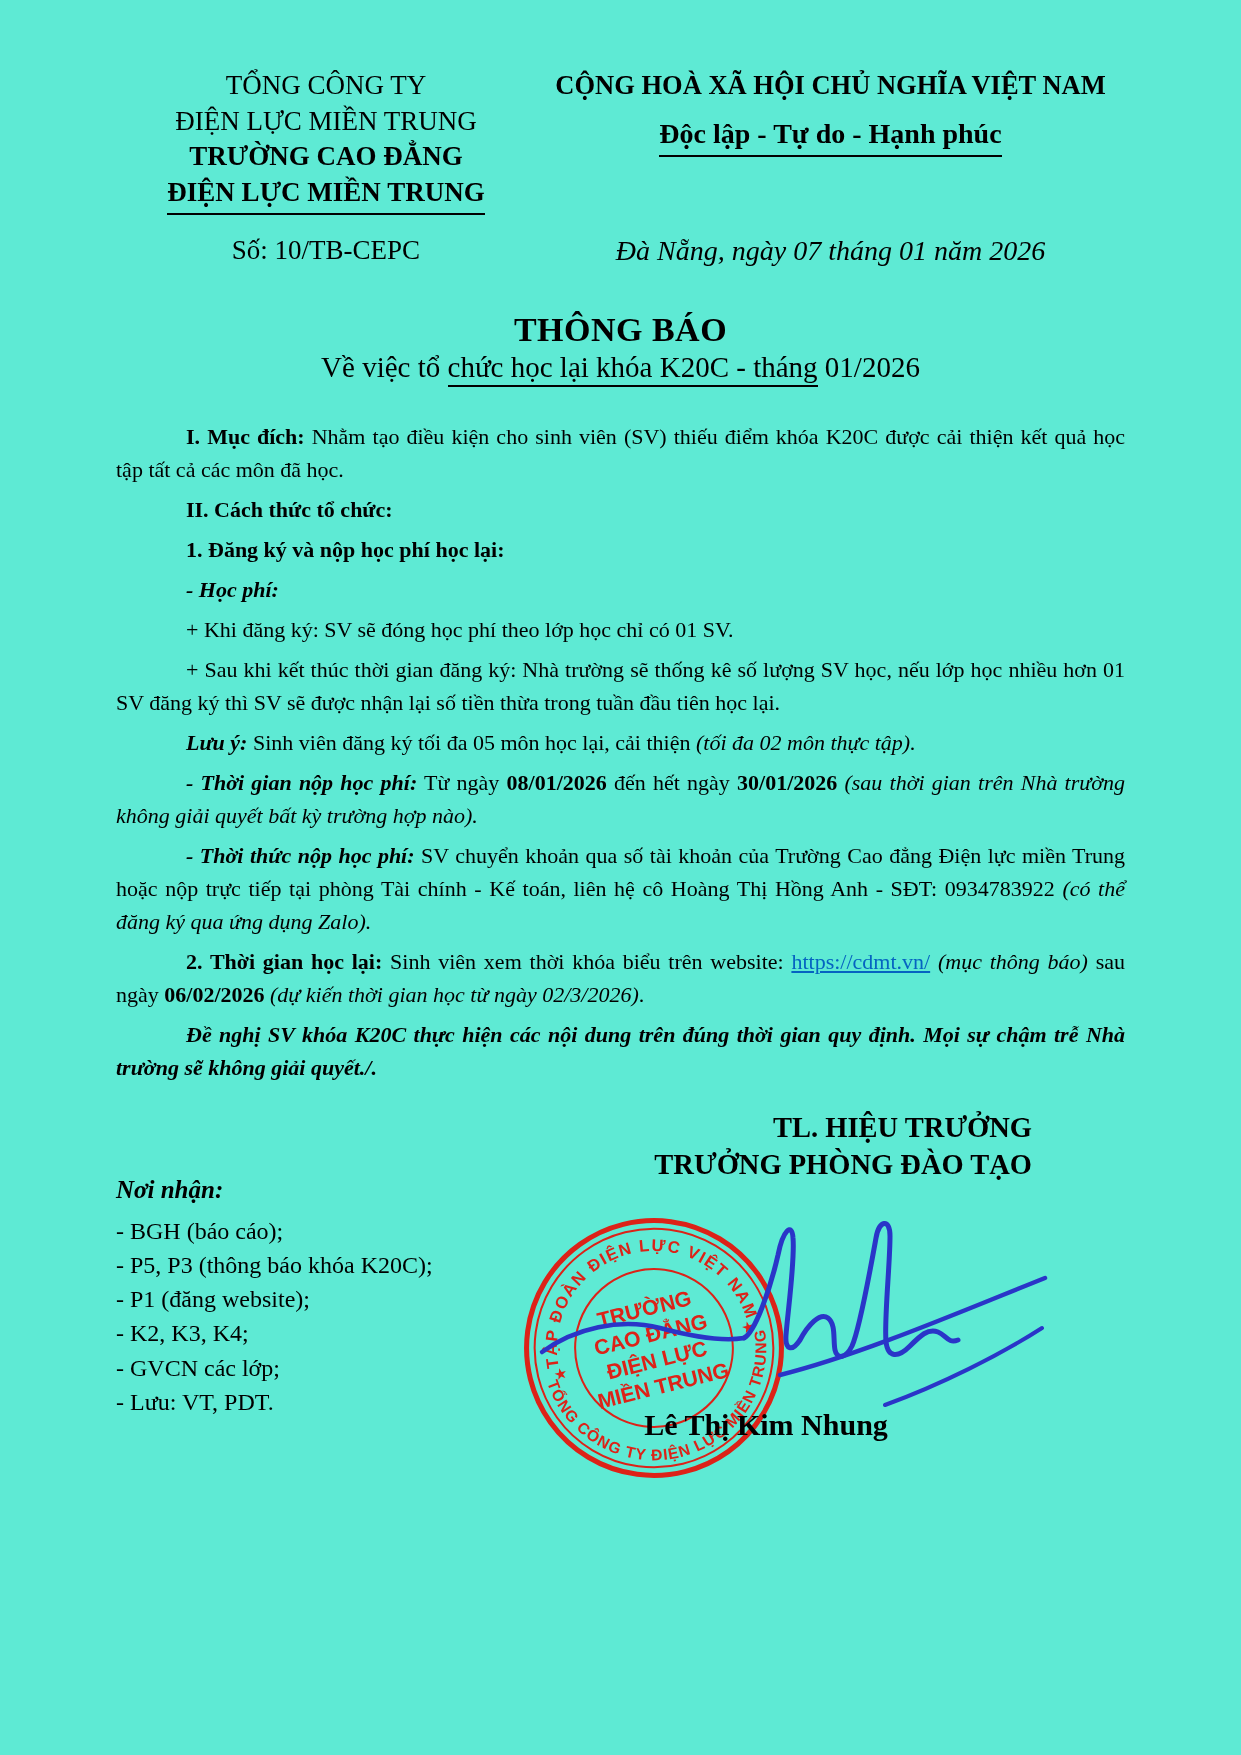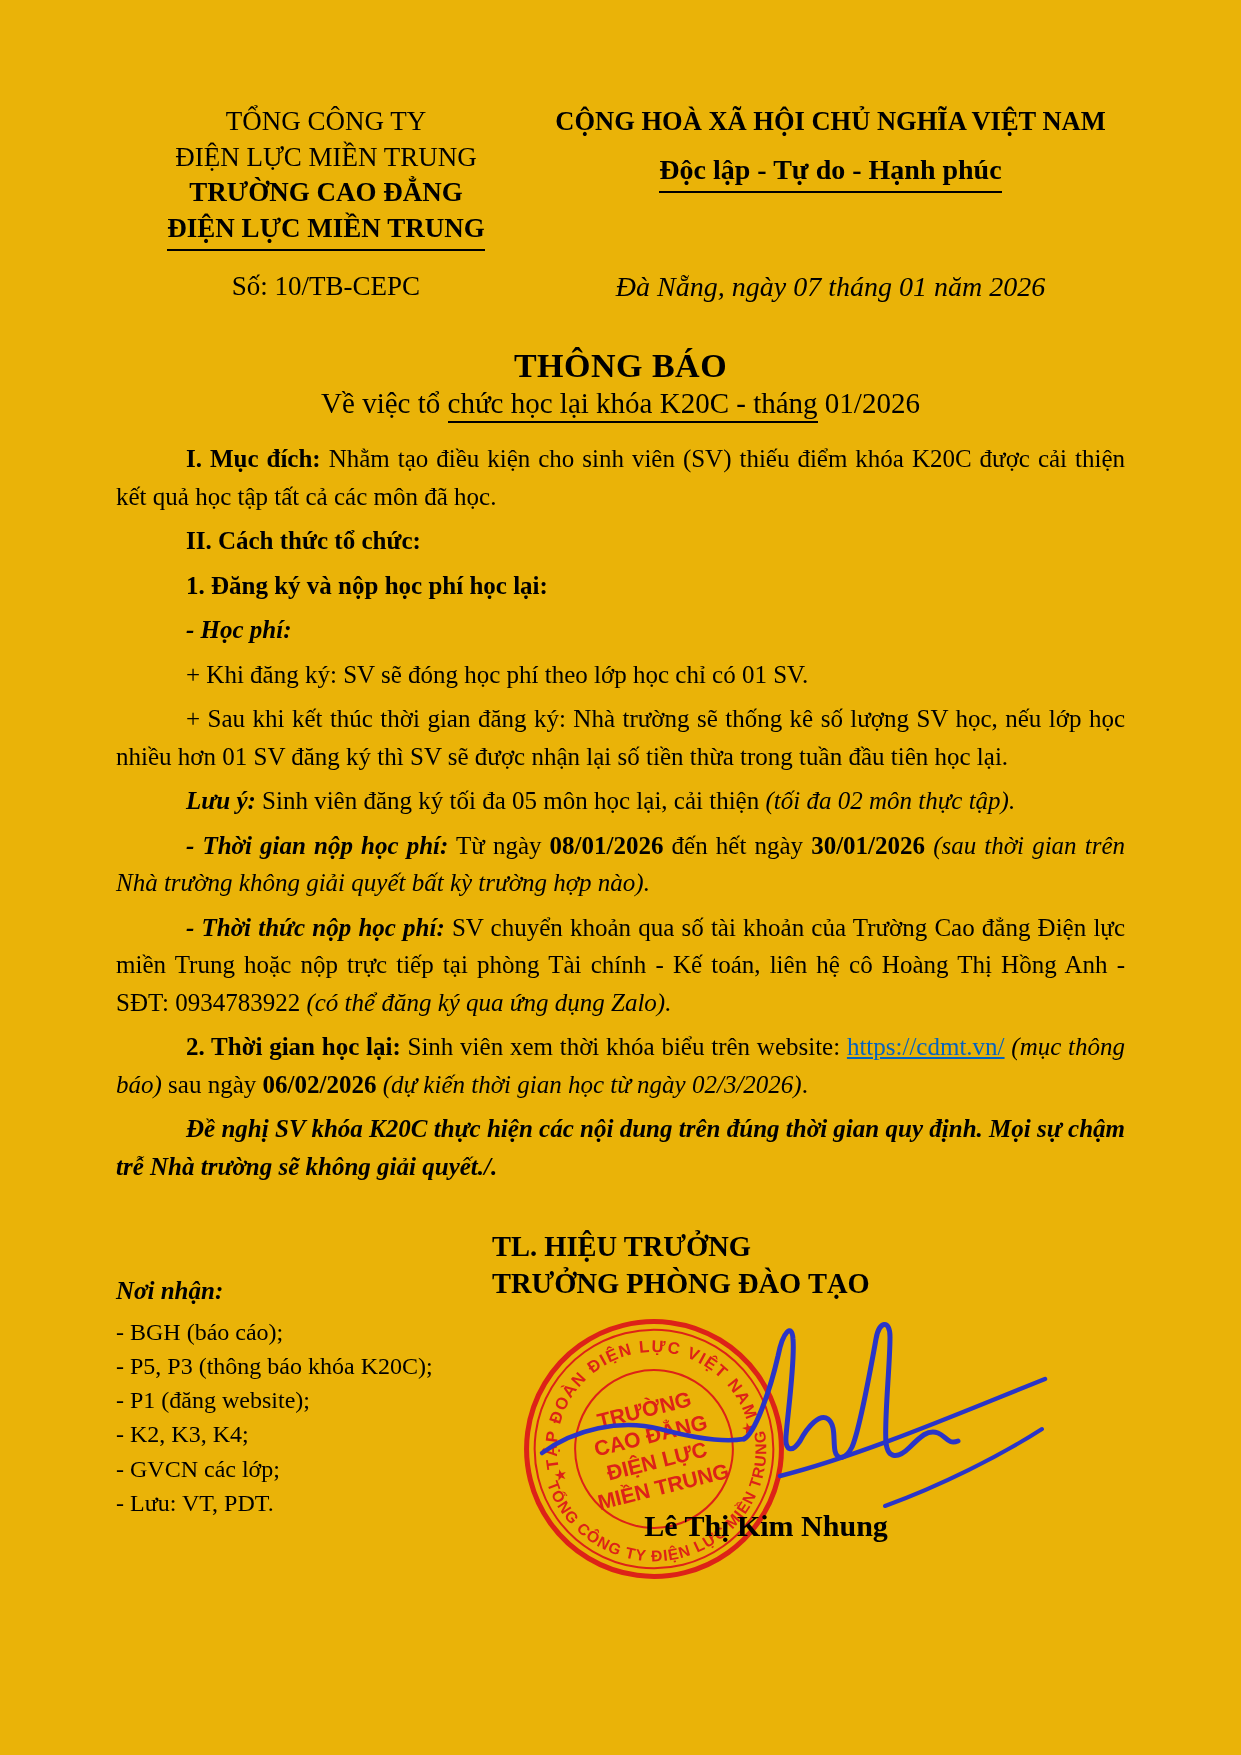--- a/index.html
+++ b/index.html
@@ -2,52 +2,52 @@
 <html><head>
 <meta charset="utf-8">
 <style>
   * { margin: 0; padding: 0; box-sizing: border-box; }
   html, body { background: #888; }
   .page {
     position: relative;
     width: 1241px;
     height: 1755px;
     margin: 0 auto;
-    background: #eab308;
+    background: #5eead4;
     font-family: "Liberation Serif", "DejaVu Serif", serif;
     color: #000;
-    padding: 104px 116px 0 116px;
+    padding: 68px 116px 0 116px;
     overflow: hidden;
   }
   
   .hdr { display: flex; justify-content: space-between; }
   .hdr-left { width: 420px; text-align: center; line-height: 1.32; font-size: 27px; }
   .hdr-right { width: 589px; text-align: center; line-height: 1.3; }
   .hdr-bold { font-weight: bold; }
   .u-block { display: inline-block; border-bottom: 2px solid #000; padding-bottom: 2px; }
   .doc-number { margin-top: 18px; font-size: 27px; }
   .country { font-size: 26.5px; font-weight: bold; }
   .motto { font-size: 28px; font-weight: bold; margin-top: 14px; }
   .dateline { margin-top: 76px; font-size: 28px; font-style: italic; }
   
   .title-wrap { text-align: center; margin-top: 42px; }
   .title-main { font-size: 34px; font-weight: bold; letter-spacing: 0.5px; }
   .title-sub { font-size: 29px; font-weight: normal; margin-top: 2px; text-align: center; }
   .title-sub .u { border-bottom: 2.5px solid #000; padding-bottom: 2px; }
   
-  .body-text { margin-top: 20px; font-size: 25px; line-height: 1.5; text-align: justify; }
+  .body-text { margin-top: 36px; font-size: 22px; line-height: 1.5; text-align: justify; }
   .body-text p { text-indent: 70px; margin-bottom: 7px; }
   b.lbl { font-weight: bold; }
   .bi { font-weight: bold; font-style: italic; }
   .it { font-style: italic; }
   a.link { color: #0563c1; text-decoration: underline; }
   .closing { font-weight: bold; font-style: italic; }
   
   .bottom { position: relative; height: 545px; margin-top: 26px; }
-  .signoff { position: absolute; top: 18px; left: 376px; width: 540px; text-align: left;
+  .signoff { position: absolute; top: 0; left: 376px; width: 540px; text-align: right;
              font-size: 28.5px; font-weight: bold; line-height: 1.28; }
   .recipients { position: absolute; top: 66px; left: 0; width: 400px; }
   .recipients .rlabel { font-size: 25px; font-weight: bold; font-style: italic; margin-bottom: 10px; }
   .recipients .ritem { font-size: 24px; line-height: 1.42; }
   .stamp-svg { position: absolute; top: 104px; left: 404px; transform: rotate(-14deg); }
   .sig-svg { position: absolute; top: 90px; left: 414px; }
   .signer { position: absolute; top: 298px; left: 380px; width: 540px; text-align: center;
             font-size: 30px; font-weight: bold; }
 </style>
 </head>

